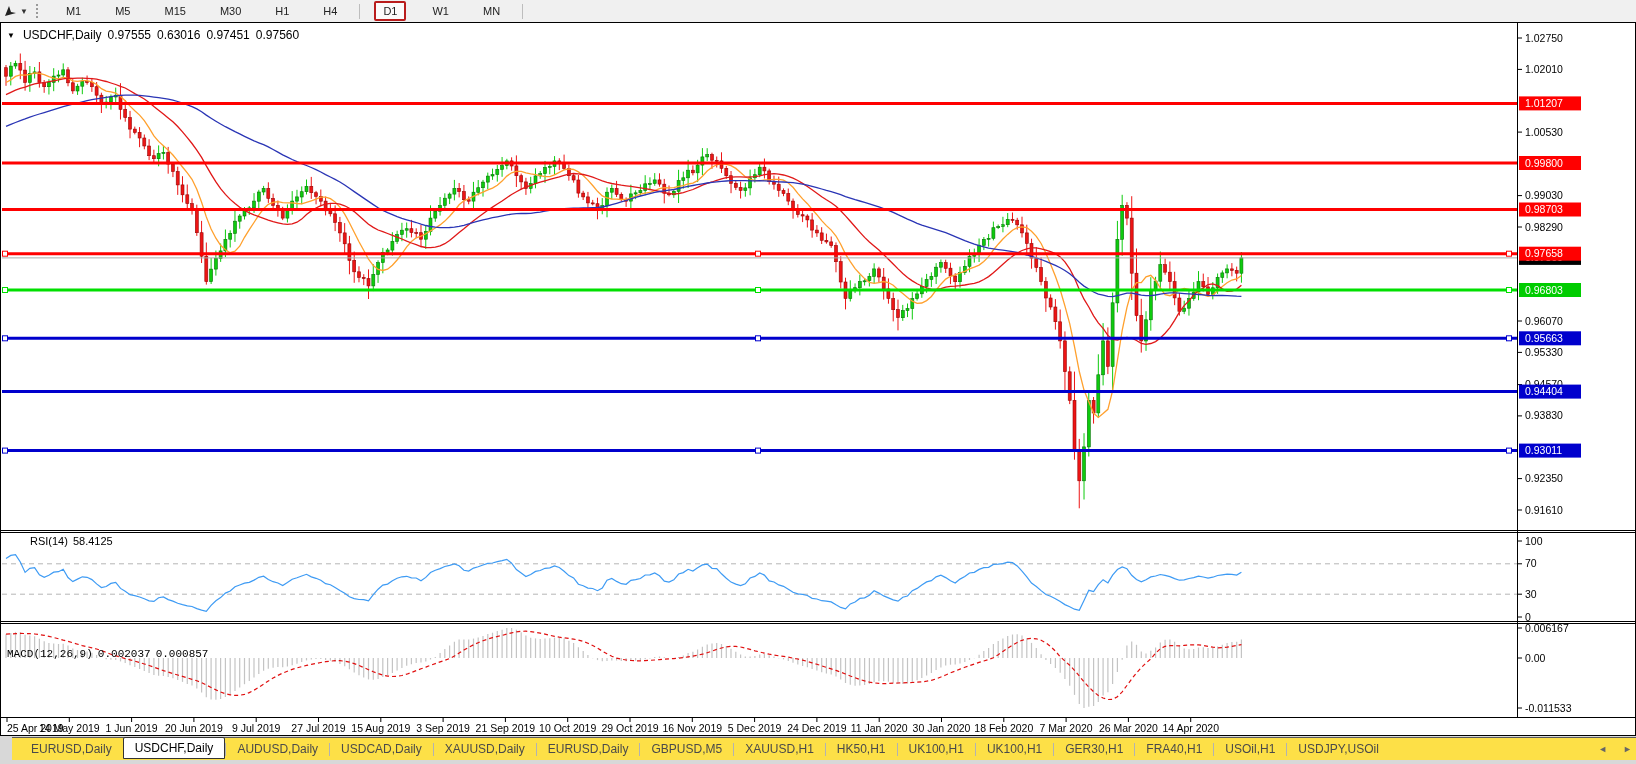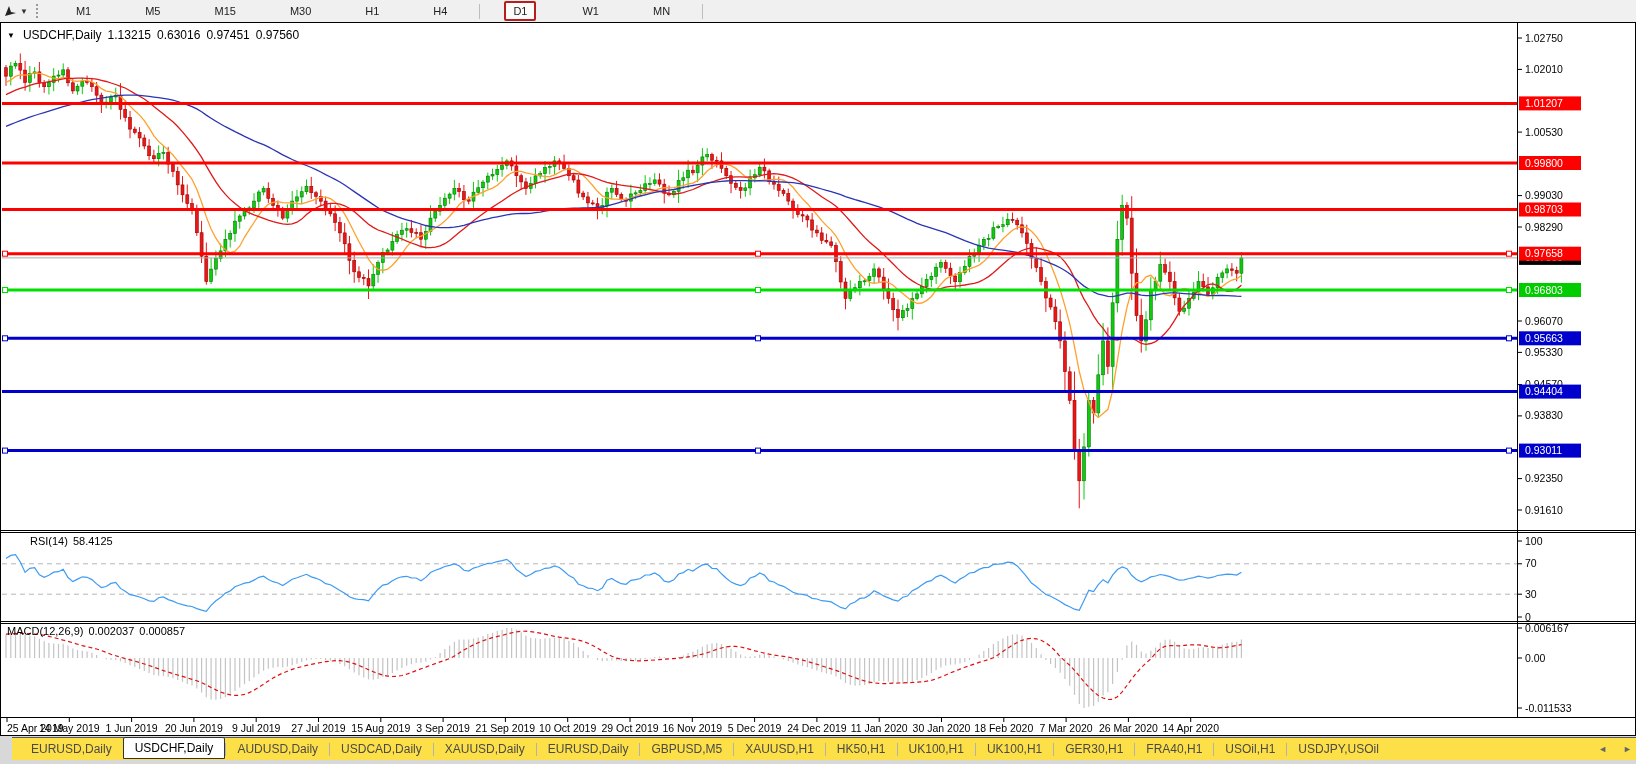--- a/index.html
+++ b/index.html
@@ -12,40 +12,40 @@
   #toolbar{
     position:absolute;top:0;left:0;width:1636px;height:22px;
     background:#f0f0f0;border-bottom:1px solid #c9c9c9;
     display:flex;align-items:center;font-size:11px;color:#222;
   }
   .tb-icon{width:20px;height:16px;display:flex;align-items:center;justify-content:center;color:#111;}
   .tb-caret{font-size:8px;color:#333;margin:0 4px 0 0;}
   .tb-grip{width:5px;height:14px;border-left:2px dotted #9a9a9a;margin:0 6px 0 4px;}
   .tb-sep{width:1px;height:15px;background:#bdbdbd;margin:0 5px;}
   .tf-btn{
-    padding:2px 7px;margin:0 19px;border:1px solid transparent;border-radius:2px;
+    padding:2px 7px;margin:0 9px;border:1px solid transparent;border-radius:2px;
     color:#222;cursor:default;line-height:12px;
   }
   .tf-btn.active{background:#fbfbfb;border:2px solid #b91c1c;}
   
   #chart-window{
     position:absolute;top:22px;left:0;width:1634px;height:712px;
     background:#ffffff;border:1px solid #000;
   }
   #chart-svg{position:absolute;top:0;left:0;}
   #main-title{
     position:absolute;top:5px;left:6px;font-size:12px;color:#000;
     display:flex;align-items:center;gap:6px;white-space:nowrap;
   }
   #main-title .tri{font-size:8px;color:#000;margin-right:2px;}
   .pane-label{
     position:absolute;left:6px;font-size:11px;color:#000;white-space:nowrap;
   }
   #rsi-label{top:512px;padding-left:23px;}
-  #macd-label{top:602px;}
+  #macd-label{top:625px;font-family:Liberation Mono, monospace;}
   .pane-label span{margin-right:5px;}
   
   #tabbar{
     position:absolute;top:737px;left:12px;width:1636px;height:22px;
     background:#fde047;border-top:1px solid #5a5a5a;
     display:flex;align-items:center;font-size:12px;color:#4a4a4a;
   }
   .tab{
     padding:2px 11px;line-height:16px;cursor:default;white-space:nowrap;color:#4a4a4a;
   }
@@ -1006,21 +1006,21 @@
         <line x1="1127.4" y1="695" x2="1127.4" y2="699" stroke="#000" stroke-width="1"></line>
         <text x="1127.4" y="709" font-size="10.5" fill="#000" text-anchor="middle">26 Mar 2020</text>
         <line x1="1189.7" y1="695" x2="1189.7" y2="699" stroke="#000" stroke-width="1"></line>
         <text x="1189.7" y="709" font-size="10.5" fill="#000" text-anchor="middle">14 Apr 2020</text>
       </g>
     </svg>
 
   <div id="main-title">
     <span class="tri">▼</span>
     <span>USDCHF,Daily</span>
-    <span>1.13215</span>
+    <span>0.97555</span>
     <span>0.63016</span>
     <span>0.97451</span>
     <span>0.97560</span>
   </div>
 
   <div id="rsi-label" class="pane-label">
     <span>RSI(14)</span><span>58.4125</span>
   </div>
 
   <div id="macd-label" class="pane-label">

